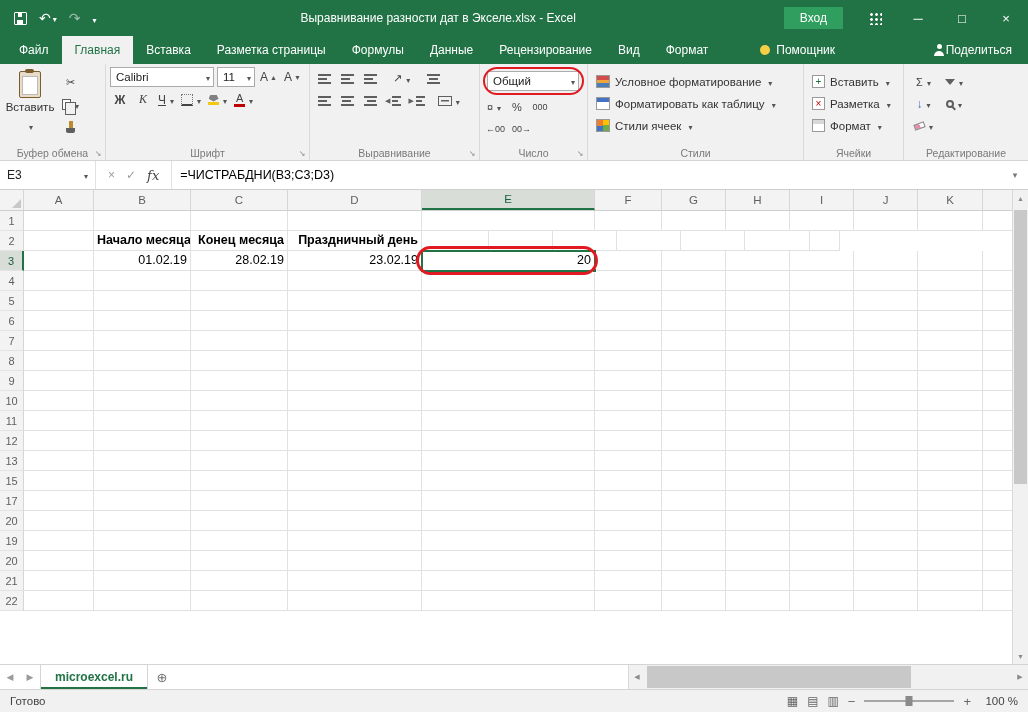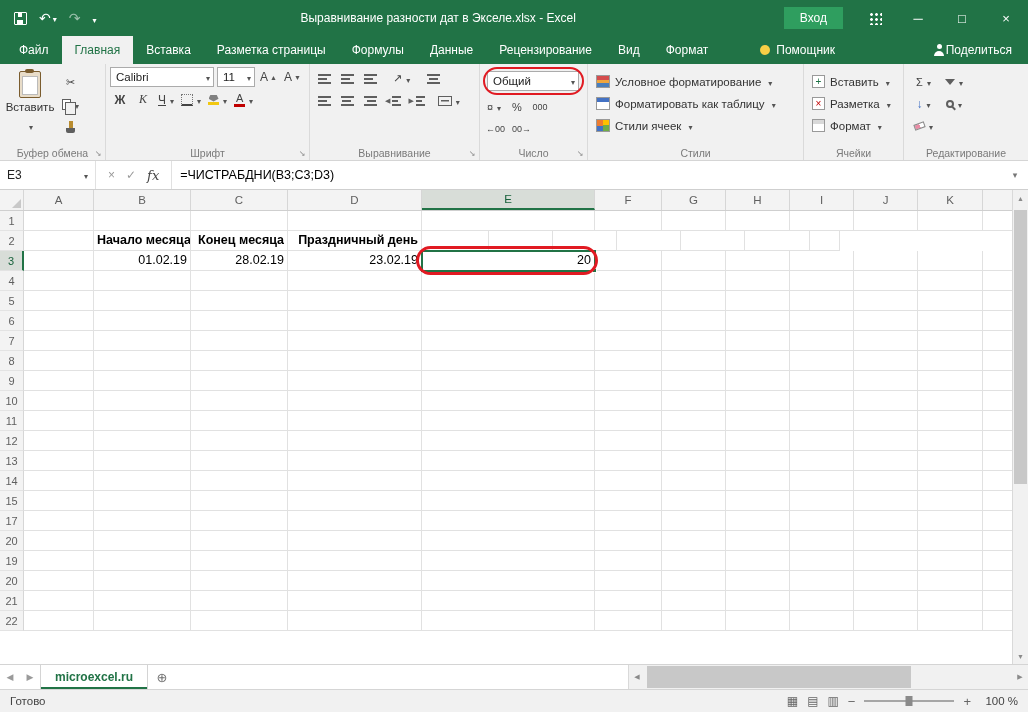--- a/index.html
+++ b/index.html
@@ -620,35 +620,20 @@
             <div class="cell" data-name="cell-E13" style="width: 173px;"></div>
             <div class="cell" data-name="cell-F13" style="width: 67px;"></div>
             <div class="cell" data-name="cell-G13" style="width: 64px;"></div>
             <div class="cell" data-name="cell-H13" style="width: 64px;"></div>
             <div class="cell" data-name="cell-I13" style="width: 64px;"></div>
             <div class="cell" data-name="cell-J13" style="width: 64px;"></div>
             <div class="cell" data-name="cell-K13" style="width: 65px;"></div>
             <div class="cell" data-name="cell-partial-13" style="width: 30px;"></div>
           </div>
           <div class="grow" data-name="grid-row">
-            <div class="rowhdr" data-name="row-header-14">14</div>
-            <div class="cell" data-name="cell-A14" style="width: 70px;"></div>
-            <div class="cell" data-name="cell-B14" style="width: 97px;"></div>
-            <div class="cell" data-name="cell-C14" style="width: 97px;"></div>
-            <div class="cell" data-name="cell-D14" style="width: 134px;"></div>
-            <div class="cell" data-name="cell-E14" style="width: 173px;"></div>
-            <div class="cell" data-name="cell-F14" style="width: 67px;"></div>
-            <div class="cell" data-name="cell-G14" style="width: 64px;"></div>
-            <div class="cell" data-name="cell-H14" style="width: 64px;"></div>
-            <div class="cell" data-name="cell-I14" style="width: 64px;"></div>
-            <div class="cell" data-name="cell-J14" style="width: 64px;"></div>
-            <div class="cell" data-name="cell-K14" style="width: 65px;"></div>
-            <div class="cell" data-name="cell-partial-14" style="width: 30px;"></div>
-          </div>
-          <div class="grow" data-name="grid-row">
             <div class="rowhdr" data-name="row-header-15">15</div>
             <div class="cell" data-name="cell-A15" style="width: 70px;"></div>
             <div class="cell" data-name="cell-B15" style="width: 97px;"></div>
             <div class="cell" data-name="cell-C15" style="width: 97px;"></div>
             <div class="cell" data-name="cell-D15" style="width: 134px;"></div>
             <div class="cell" data-name="cell-E15" style="width: 173px;"></div>
             <div class="cell" data-name="cell-F15" style="width: 67px;"></div>
             <div class="cell" data-name="cell-G15" style="width: 64px;"></div>
             <div class="cell" data-name="cell-H15" style="width: 64px;"></div>
             <div class="cell" data-name="cell-I15" style="width: 64px;"></div>

